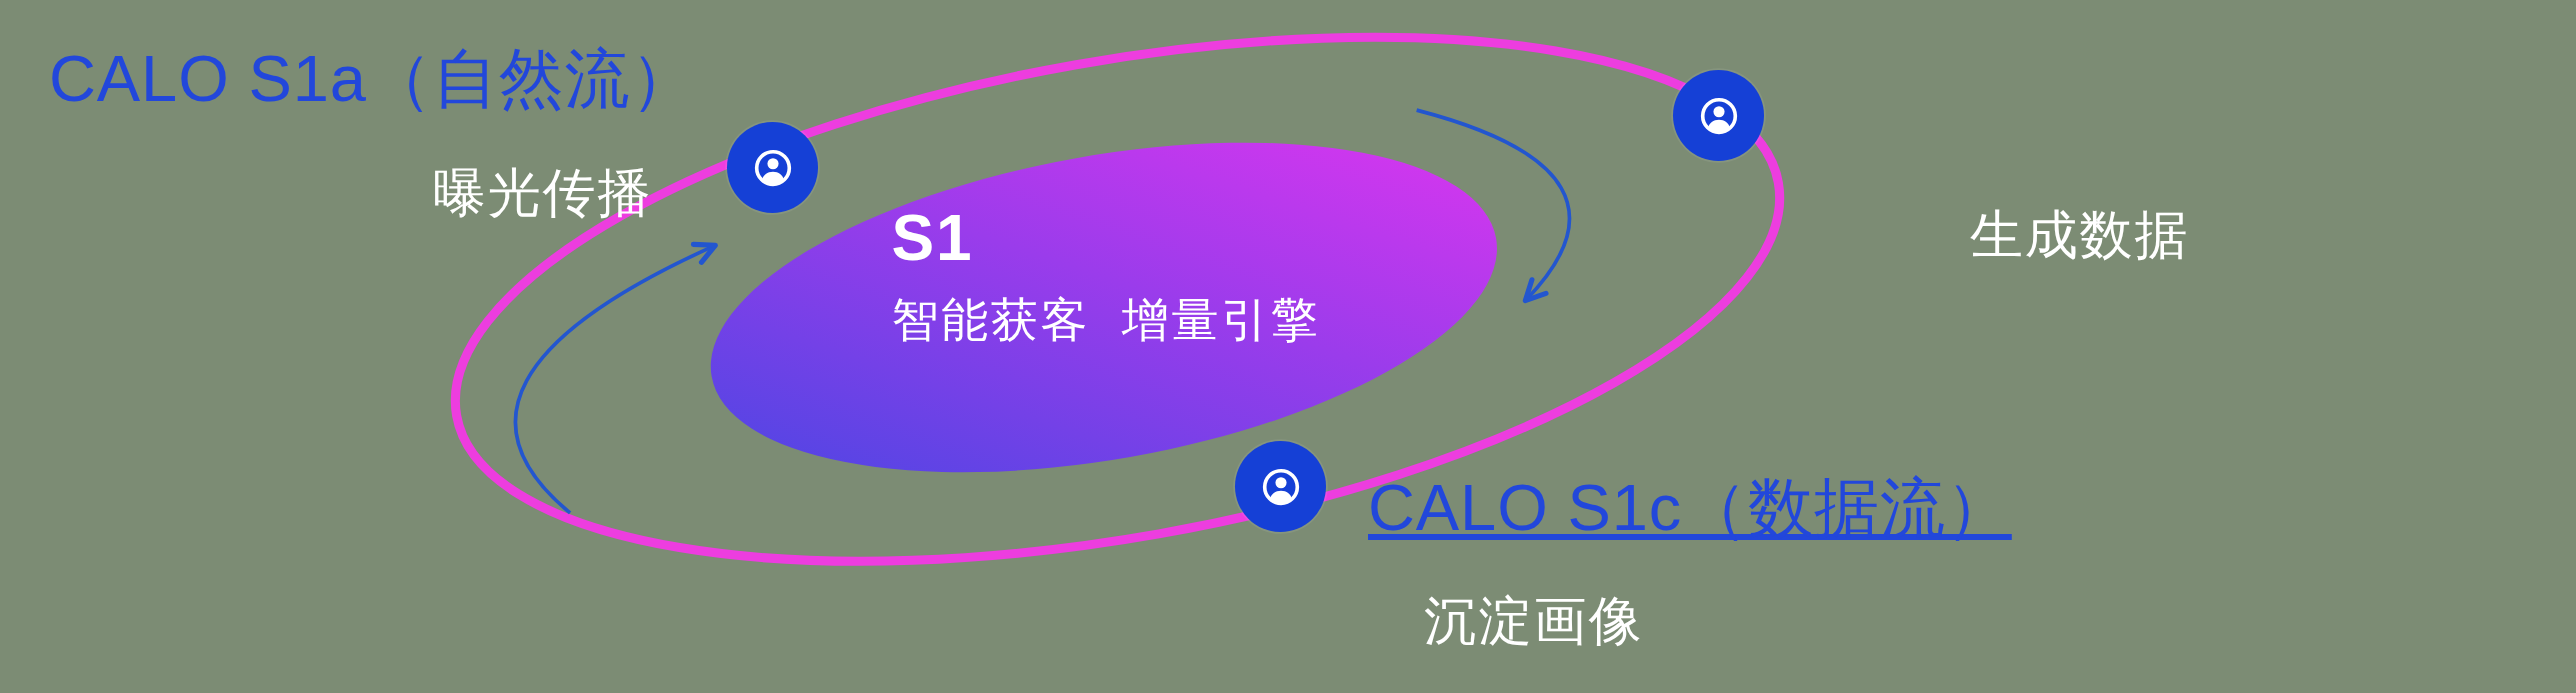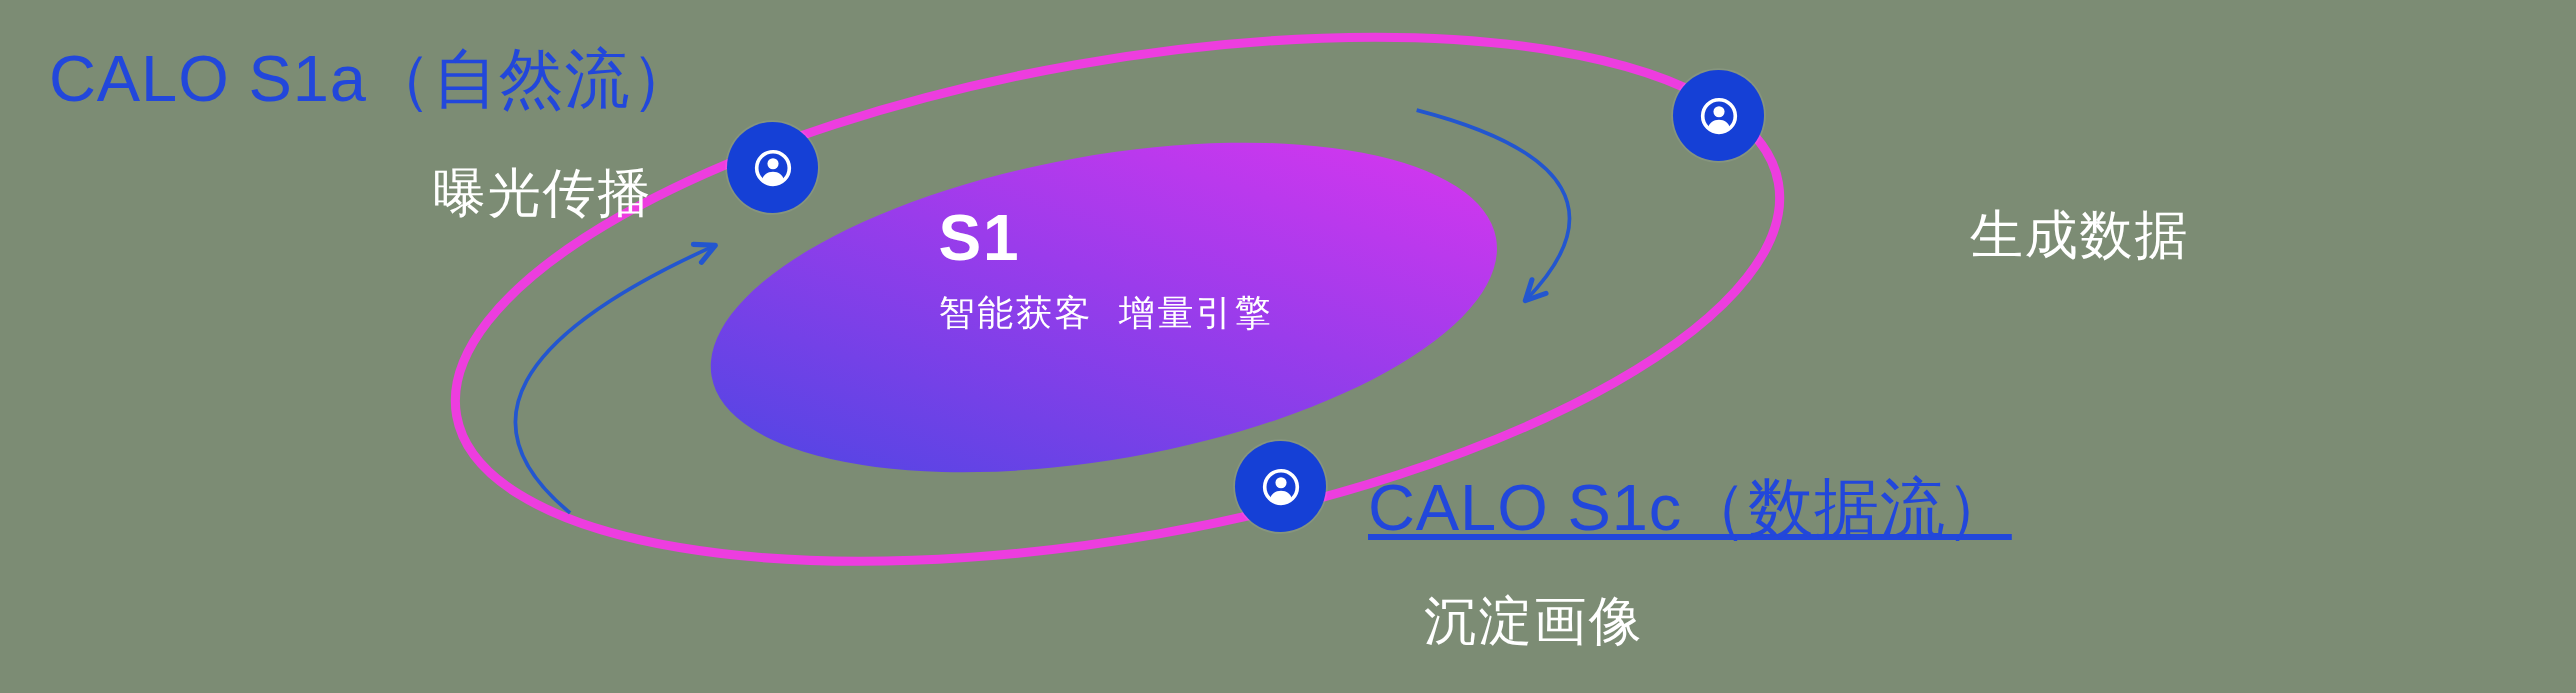--- a/index.html
+++ b/index.html
@@ -23,21 +23,21 @@
   .layer{position:absolute;left:0;top:0;width:2576px;height:694px;}
   .ring{fill:none;stroke:var(--ring);stroke-width:10px;}
   .core-fill{fill:url(#coreGrad);}
   .arrow{fill:none;stroke:var(--arrow);stroke-width:4px;}
   .core-text{
     position:absolute;left:1106px;top:205px;
     transform:translateX(-50%);
     color:var(--core_text);
   }
   .core-title{font-size:64px;font-weight:600;line-height:1.05;letter-spacing:1.8px;}
-  .core-sub{font-size:36px;font-weight:500;margin-top:16.4px;white-space:pre;letter-spacing:2.7px;}
+  .core-sub{font-size:47px;font-weight:500;margin-top:16.4px;white-space:pre;letter-spacing:2.7px;}
   .node-icon{
     position:absolute;width:91px;height:91px;border-radius:50%;
     background:var(--icon_blue);
     display:flex;align-items:center;justify-content:center;
     box-shadow:0 0 0 1.8px rgba(255,255,255,0.08);
   }
   .node-icon svg{width:58px;height:58px;display:block;}
   .label-title{
     position:absolute;font-size:65px;font-weight:500;
     color:var(--label_blue);letter-spacing:0.9px;white-space:nowrap;

